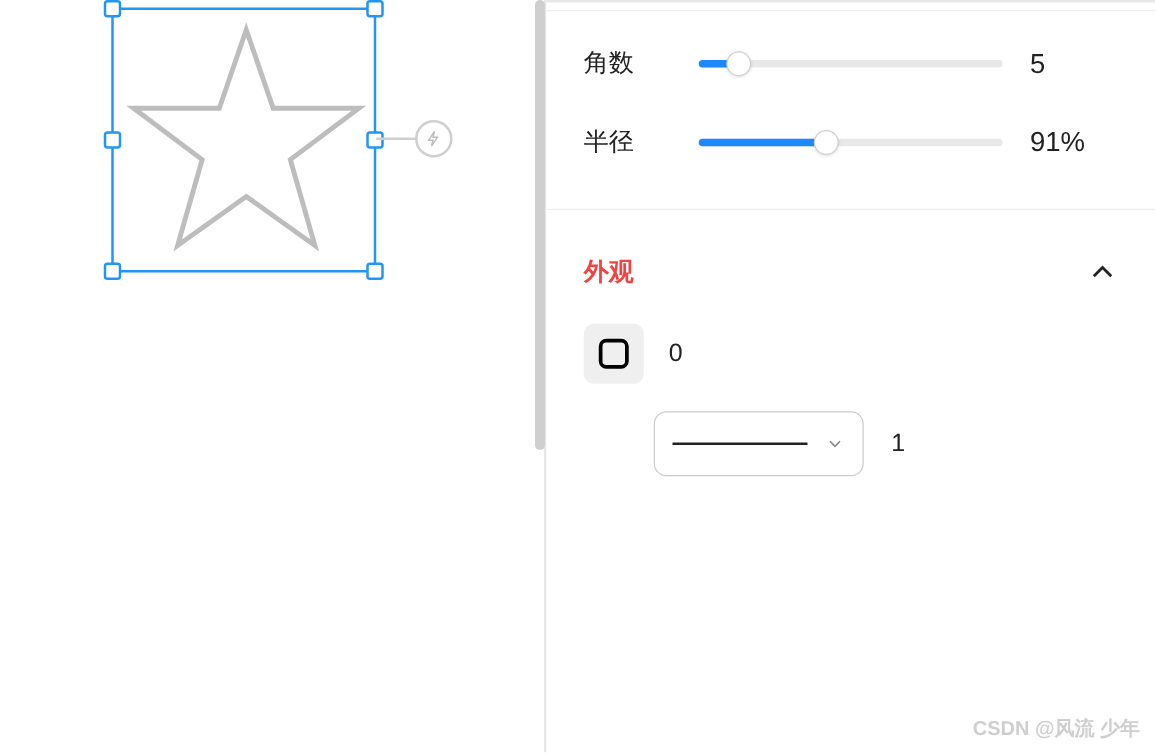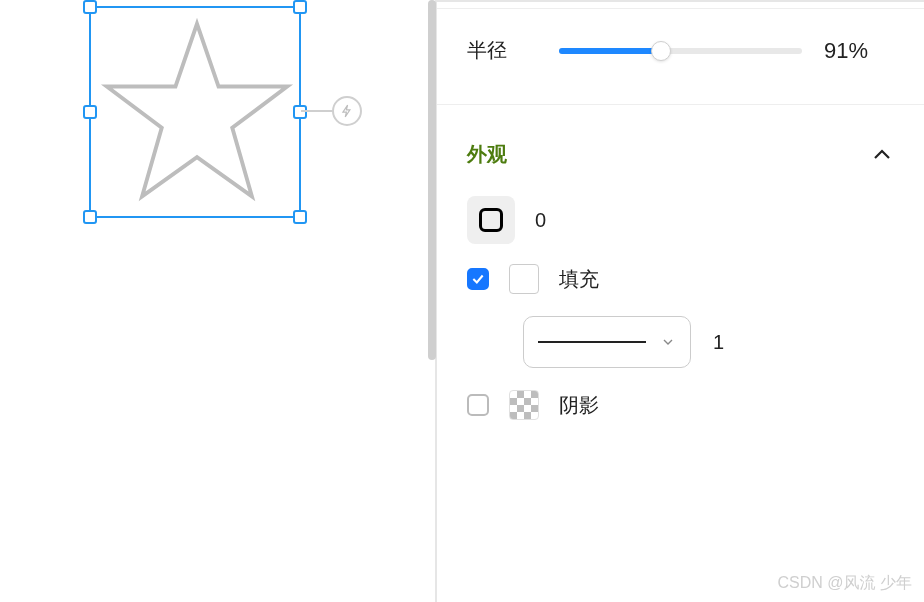--- a/index.html
+++ b/index.html
@@ -124,21 +124,21 @@
       border-radius: 50%;
       box-shadow: 0 1px 3px rgba(0,0,0,0.12);
     }
     .value { width: 70px; font-size: 22px; color: #222; }
     .section-header {
       display: flex;
       align-items: center;
       justify-content: space-between;
       padding: 26px 30px 18px 30px;
     }
-    .section-header .title { font-size: 20px; font-weight: 600; color: #4d7c0f; }
+    .section-header .title { font-size: 20px; font-weight: 600; color: #ef4444; }
     .chevron { width: 24px; height: 24px; }
     .app-row {
       display: flex;
       align-items: center;
       padding: 10px 30px;
       gap: 20px;
     }
     .square-toggle {
       width: 48px; height: 48px;
       background: #efefef;
@@ -202,20 +202,21 @@
     }
     .stroke-line { flex: 1; height: 2px; background: #222; margin-right: 14px; }
     .select-chevron { width: 16px; height: 16px; color: #888; }
     .watermark {
       position: absolute;
       right: 12px;
       bottom: 8px;
       color: #cfcfcf;
       font-size: 16px;
       pointer-events: none;
+      font-weight: bold;
     }
   </style>
 </head>
 <body>
 
 <div class="layout">
 
   <div class="canvas-area">
     <div class="selection-box">
       <svg class="star-shape" viewBox="0 0 100 100">
@@ -235,20 +236,28 @@
       </svg>
     </div>
     <div class="scrollbar-v"></div>
   </div>
 
   <div class="panel">
     <div class="top-divider"></div>
 
     <div class="panel-section">
       <div class="row">
+        <div class="label">角数</div>
+        <div class="slider">
+          <div class="fill" style="width:13%"></div>
+          <div class="thumb" style="left:13%"></div>
+        </div>
+        <div class="value">5</div>
+      </div>
+      <div class="row">
         <div class="label">半径</div>
         <div class="slider">
           <div class="fill" style="width:42%"></div>
           <div class="thumb" style="left:42%"></div>
         </div>
         <div class="value">91%</div>
       </div>
     </div>
 
     <div class="panel-section">
@@ -259,43 +268,29 @@
         </svg>
       </div>
 
       <div class="app-row">
         <div class="square-toggle">
           <div class="inner"></div>
         </div>
         <div class="prop-label">0</div>
       </div>
 
-      <div class="app-row">
-        <div class="checkbox checked">
-          <svg viewBox="0 0 24 24" fill="none" stroke="#fff" stroke-width="3.5">
-            <polyline points="4 12 10 18 20 6"></polyline>
-          </svg>
-        </div>
-        <div class="swatch"></div>
-        <div class="prop-label">填充</div>
-      </div>
 
 
       <div class="stroke-row">
         <div class="stroke-select">
           <div class="stroke-line"></div>
           <svg class="select-chevron" viewBox="0 0 24 24" fill="none" stroke="#888" stroke-width="2">
             <polyline points="6 9 12 15 18 9"></polyline>
           </svg>
         </div>
         <div class="prop-label">1</div>
       </div>
 
-      <div class="app-row">
-        <div class="checkbox"></div>
-        <div class="swatch checker"></div>
-        <div class="prop-label">阴影</div>
-      </div>
     </div>
   </div>
 </div>
 
 <div class="watermark">CSDN @风流 少年</div>
 
 </body></html>

